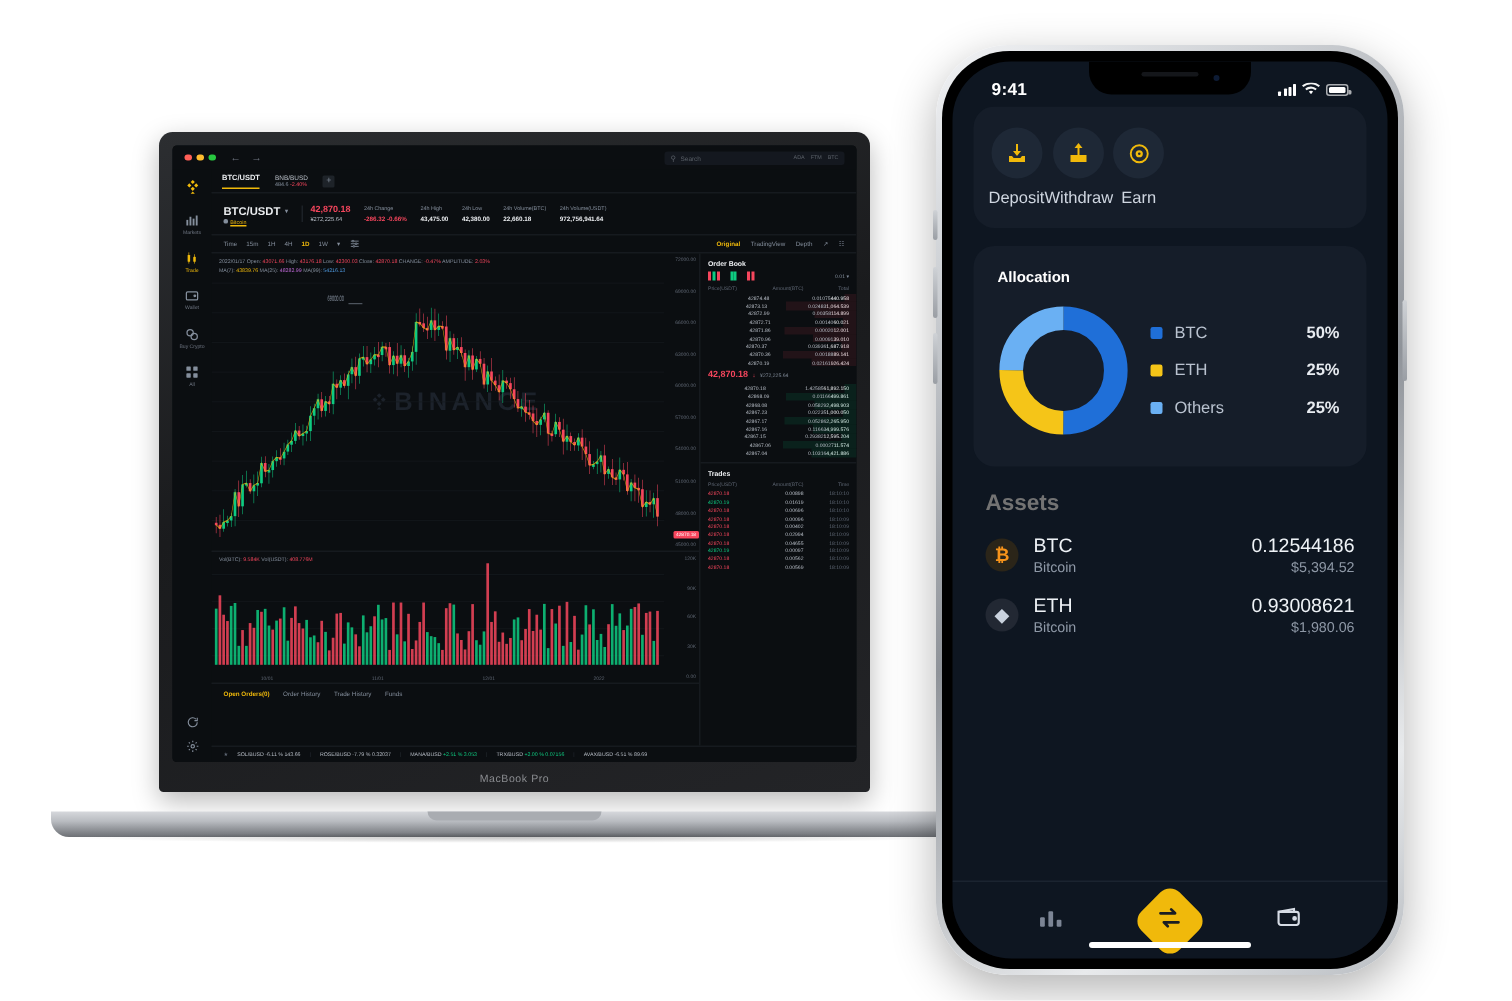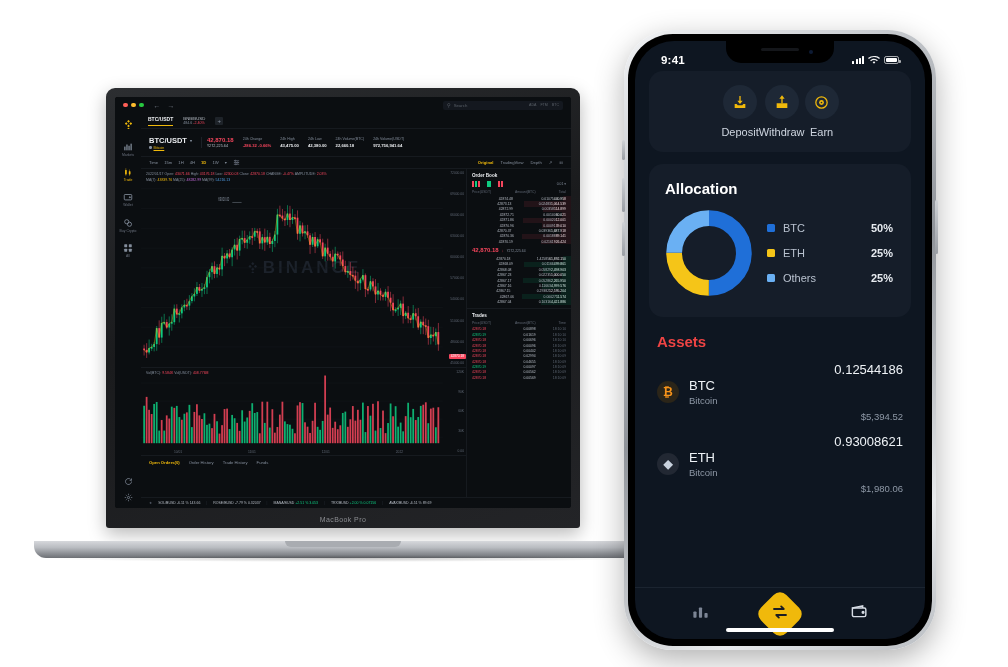--- a/index.html
+++ b/index.html
@@ -216,49 +216,49 @@
   .p-scroll { flex:1; display:flex; flex-direction:column; min-height:0; overflow:hidden; }
   .bal-block { padding:14px 22px 16px; }
   .bal-lab { font-size:10px; color:#9aa4b2; display:flex; align-items:center; gap:5px; }
   .bal-val { font-size:30px; color:#fff; font-weight:normal; margin-top:4px;
              display:flex; align-items:center; gap:10px; letter-spacing:-.5px;}
   .info-dot { width:14px; height:14px; border-radius:50%; background:#2a3342;
               color:#aab3c0; font-size:9px; display:flex; align-items:center;
               justify-content:center; font-weight:bold; }
 
   .card { background:#151d29; border-radius:14px; margin:0 14px 12px; padding:14px 10px; }
-  .actions { display:flex; justify-content:center; }
+  .actions { display:flex; justify-content:flex-start; }
   .action { display:flex; flex-direction:column; align-items:center; gap:7px; }
   .act-circle { width:34px; height:34px; border-radius:50%; background:#1e2836;
                 display:flex; align-items:center; justify-content:center; }
   .act-lab { font-size:11px; color:#cfd6e0; }
 
-  .alloc-title { font-size:15px; font-weight:bold; color:#fff; padding:2px 6px 10px; }
+  .alloc-title { font-size:10px; font-weight:bold; color:#fff; padding:2px 6px 10px; }
   .alloc-row { display:flex; align-items:center; gap:12px; padding:0 4px 4px; }
   .donut { width:92px; height:92px; flex:none; }
   .legend { flex:1; display:flex; flex-direction:column; gap:13px; padding-right:4px;}
   .leg { display:flex; align-items:center; gap:8px; font-size:11px; color:#b9c2cf; }
   .leg .sw { width:8px; height:8px; border-radius:1.5px; flex:none; }
   .leg .pc { margin-left:auto; color:#e7ebf0; font-weight:bold; font-size:11px; }
 
   .assets { padding:4px 22px 0; }
-  .assets-title { font-size:15px; font-weight:bold; color:#ef4444; }
+  .assets-title { font-size:15px; font-weight:bold; color:#737373; }
   .assets-sub { display:flex; align-items:center; margin-top:9px; }
   .assets-sub .t { font-size:10.5px; color:#8e98a6; }
   .asset-row { display:flex; align-items:center; gap:10px; padding:12px 0 0; }
   .a-ic { width:22px; height:22px; border-radius:50%; display:flex; align-items:center;
           justify-content:center; flex:none; font-size:12px; font-weight:bold; }
   .a-ic.btc { background:#2b2519; color:#f7931a; }
   .a-ic.eth { background:#222833; color:#c9d2de; }
   .a-nm { display:flex; flex-direction:column; gap:2px; }
   .a-nm .s { font-size:13px; color:#eef2f6; }
   .a-nm .f { font-size:9.5px; color:#8e98a6; }
   .a-val { margin-left:auto; text-align:right; display:flex; flex-direction:column; gap:2px;}
   .a-val .q { font-size:13px; color:#eef2f6; }
-  .a-val .u { font-size:9.5px; color:#8e98a6;margin-top:32px; }
+  .a-val .u { font-size:9.5px; color:#8e98a6; }
 
   .tabbar { height:52px; flex:none; border-top:1px solid #1b2430; display:flex;
             align-items:center; justify-content:space-around; padding:0 30px;
             background:#10182339; position:relative; }
   .tb { display:flex; align-items:center; justify-content:center; }
   .swapbtn { width:36px; height:36px; background:#f0b90b; transform:rotate(45deg);
              border-radius:9px; display:flex; align-items:center; justify-content:center; }
   .swapbtn > * { transform:rotate(-45deg); }
   .home-ind { position:absolute; left:50%; bottom:7px; transform:translateX(-50%);
               width:108px; height:4px; border-radius:3px; background:#fff; }

